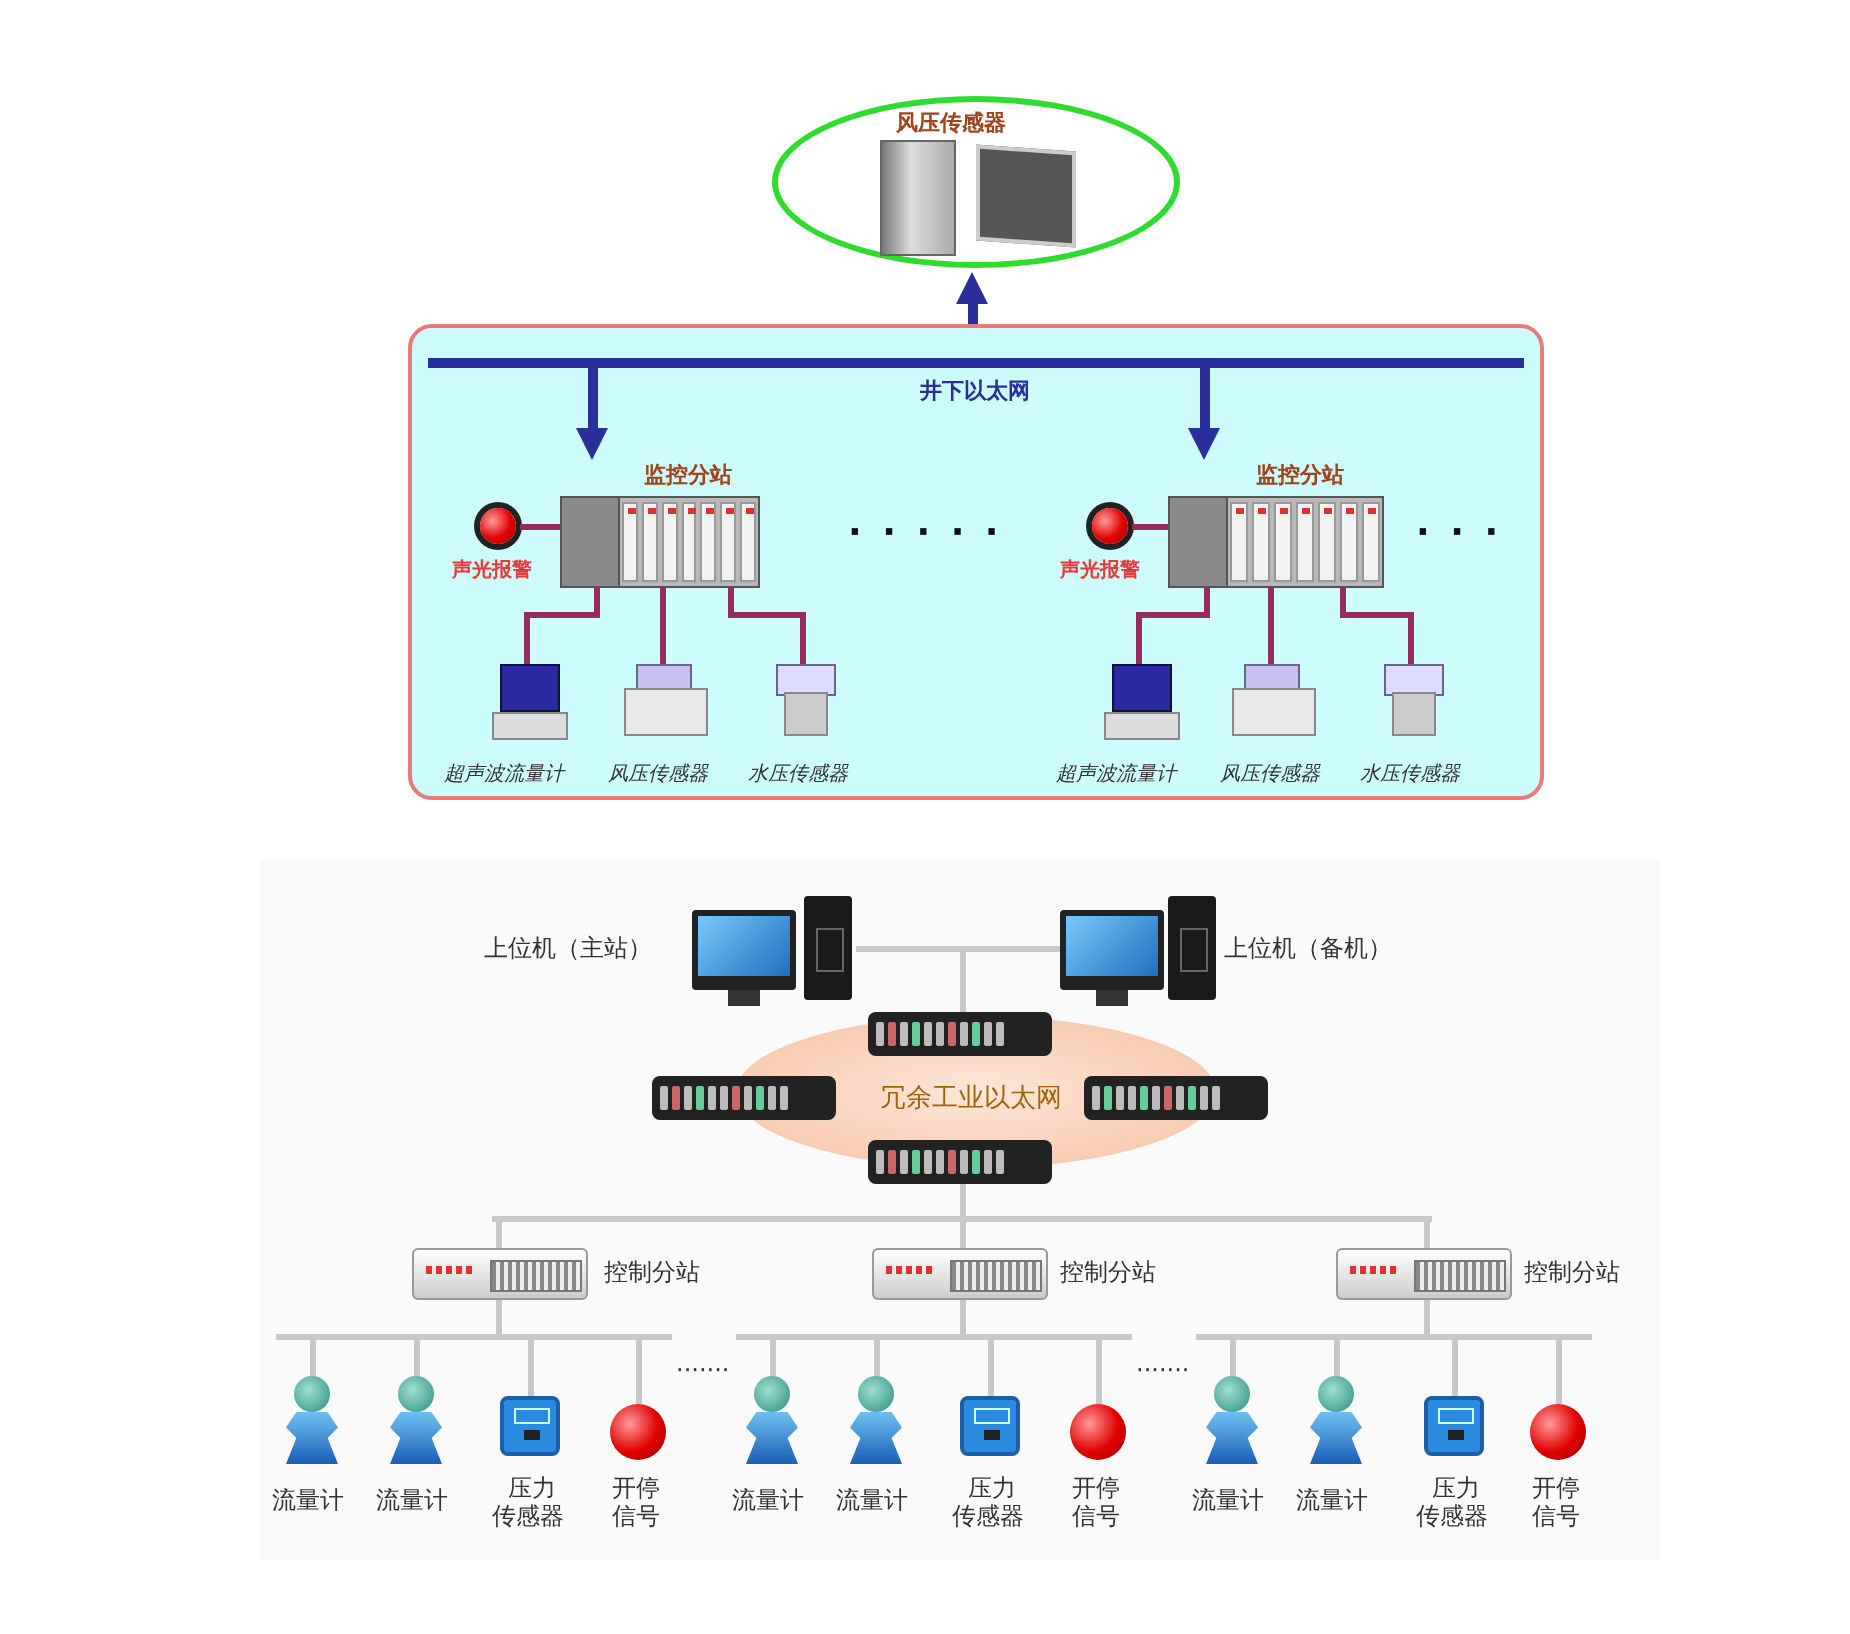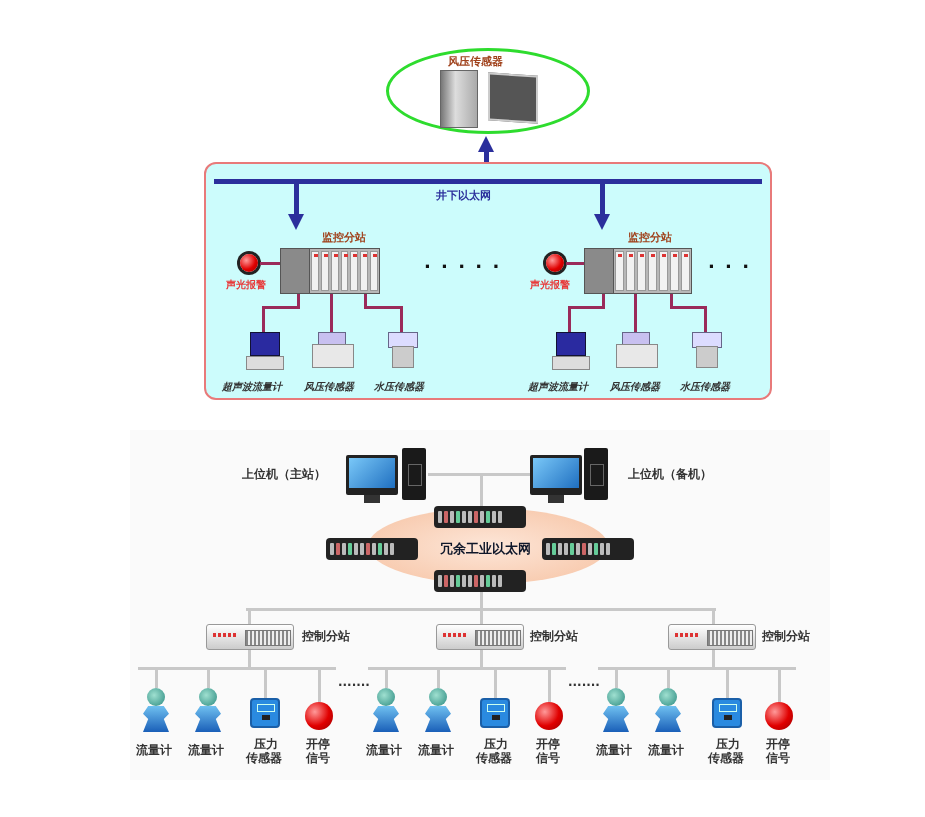--- a/index.html
+++ b/index.html
@@ -1,27 +1,27 @@
 <!DOCTYPE html>
 <html><head>
 <meta charset="utf-8">
 <style>
   html, body { margin:0; padding:0; background:#ffffff; }
   body { width:925px; height:817px; position:relative; overflow:hidden; font-family:"DejaVu Sans", sans-serif; }
   .abs { position:absolute; }
-  .lbl { position:absolute; white-space:nowrap; font-family:"DejaVu Sans", sans-serif;font-weight:bold; }
+  .lbl { position:absolute; white-space:nowrap; font-family:"DejaVu Sans", sans-serif; }
   .center-ellipse { position:absolute; left:386px; top:48px; width:204px; height:86px; border:3px solid #2edc2e; border-radius:50%; box-sizing:border-box; background:#fff; }
   .panel { position:absolute; left:204px; top:162px; width:568px; height:238px; background:#ccfcfc; border:2px solid #e87a7a; border-radius:12px; box-sizing:border-box; }
   .bottom-bg { position:absolute; left:130px; top:430px; width:700px; height:350px; background:#fafafa; }
   .red-title { color:#a0421c; font-weight:bold; font-size:11px; }
-  .blue-title { color:#2b2f9c; font-weight:bold; font-size:11px; }
+  .blue-title { color:#2b2f9c; font-weight:bold; font-size:11px;margin-left:24px; }
   .alarm-label { color:#e83a3a; font-weight:bold; font-size:10px; }
   .dev-label { color:#333; font-size:10px; font-style:italic; }
   .gray-label { color:#333; font-size:12px; }
-  .orange-label { color:#0f172a; font-size:13px; }
+  .orange-label { color:#a16207; font-size:13px; }
   .plc { position:absolute; width:100px; height:46px; background:#b8b8b8; border:1px solid #555; box-sizing:border-box; display:flex; }
   .plc .cpu { width:28px; height:100%; background:#8a8a8a; border-right:1px solid #555; }
   .plc .slot { flex:1; margin:2px 1px; background:#f2f2f2; border:1px solid #999; position:relative; }
   .plc .slot::before { content:""; position:absolute; left:2px; top:2px; width:4px; height:3px; background:#d33; }
   .switch { position:absolute; width:92px; height:22px; background:#222; border-radius:4px; display:flex; align-items:center; padding:0 4px; box-sizing:border-box; gap:2px; }
   .switch span { width:4px; height:12px; background:#bbb; border-radius:1px; }
   .switch span.g { background:#6c9; } .switch span.r { background:#c66; }
   .station { position:absolute; width:88px; height:26px; background:linear-gradient(#fff,#ccc); border:1px solid #999; border-radius:3px; box-sizing:border-box; }
   .station::before { content:""; position:absolute; left:6px; top:8px; width:24px; height:4px; background:repeating-linear-gradient(90deg,#d33 0 3px,transparent 3px 5px); }
   .station::after { content:""; position:absolute; left:38px; top:5px; width:44px; height:14px; background:repeating-linear-gradient(90deg,#888 0 2px,#eee 2px 4px); border:1px solid #777; }
@@ -127,21 +127,21 @@
 <div class="lbl dev-label" style="left:680px;top:380px;">水压传感器</div>
 <div class="lbl" style="left:708px;top:256px;font-size:18px;font-weight:bold;color:#111;letter-spacing:2px;">· · ·</div>
 
 <div class="bottom-bg"></div>
 
 <div class="lbl gray-label" style="left:242px;top:466px;">上位机（主站）</div>
 <div class="monitor" style="left:346px;top:455px;"></div>
 <div class="tower" style="left:402px;top:448px;"></div>
 <div class="monitor" style="left:530px;top:455px;"></div>
 <div class="tower" style="left:584px;top:448px;"></div>
-<div class="lbl gray-label" style="left:628px;top:466px;">上位机（备机）</div>
+<div class="lbl gray-label" style="left:612px;top:466px;">上位机（备机）</div>
 <div class="hline" style="left:428px;top:473px;width:102px;"></div>
 <div class="vline" style="left:480px;top:474px;height:34px;"></div>
 
 <div class="abs" style="left:368px;top:508px;width:240px;height:76px;border-radius:50%;background:radial-gradient(ellipse,#fde6d8,#f6c2a2);"></div>
 <div class="lbl orange-label" style="left:440px;top:540px;">冗余工业以太网</div>
 <div class="switch" style="left:434px;top:506px;">
     <span></span>
     <span class="r"></span>
     <span></span>
     <span class="g"></span>

